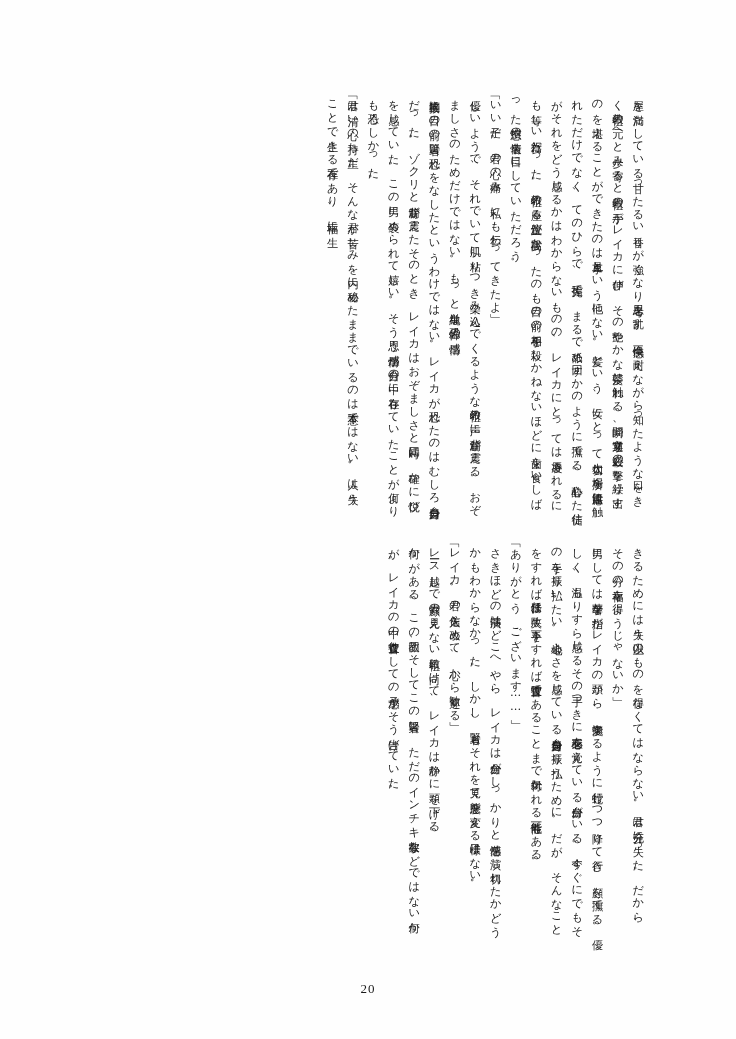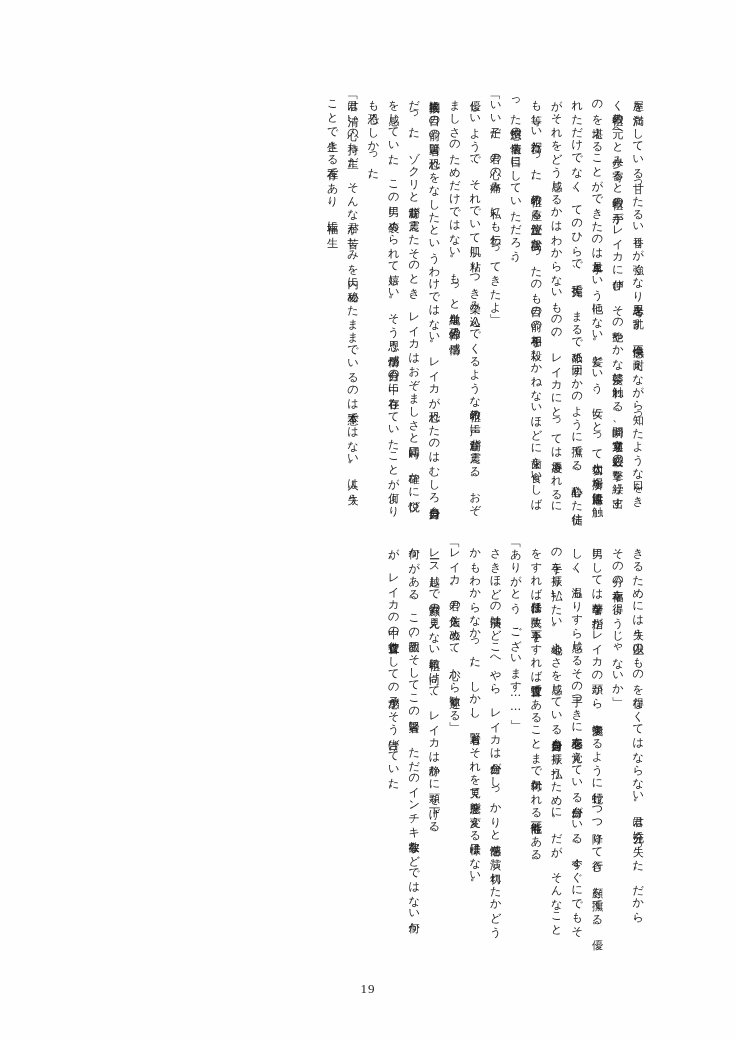--- a/index.html
+++ b/index.html
@@ -87,15 +87,15 @@
   <div class="vtext block-lower">
     <p>きるためには失う以上のものを得なくてはならない。君は充分に失った。だから、その分の幸福を得ようじゃないか」
 男にしては華奢な指がレイカの頭から、愛撫するように蛇行しつつ降りて行き、顔を撫でる。優しく、温もりすら感じるその手つきに安心感を覚えている自分がいる。今すぐにでもその手を振り払いたい。心地よさを感じている自分自身を振り払うために。だが、そんなことをすれば任務は失敗。下手をすれば捜査官であることまで気付かれる可能性もある。
 「ありがとう、ございます……」
 さきほどの熱演はどこへやら、レイカは自分がしっかりと感情を演じ切れたかどうかもわからなかった。しかし、賢者もそれを見て態度を変える様子はない。
 「レイカ。君の入信を改めて、心から歓迎する」
 レース越しで素顔の見えない教祖に向けて、レイカは静かに頭を下げる。
 何かがある。この教団、そしてこの賢者に、ただのインチキ宗教などではない何かが。レイカの中の捜査官としての予感がそう告げていた。</p>
   </div>
 
-  <div class="page-number">19</div>
+  <div class="page-number">20</div>
 
 </div>
 
 </body></html>

